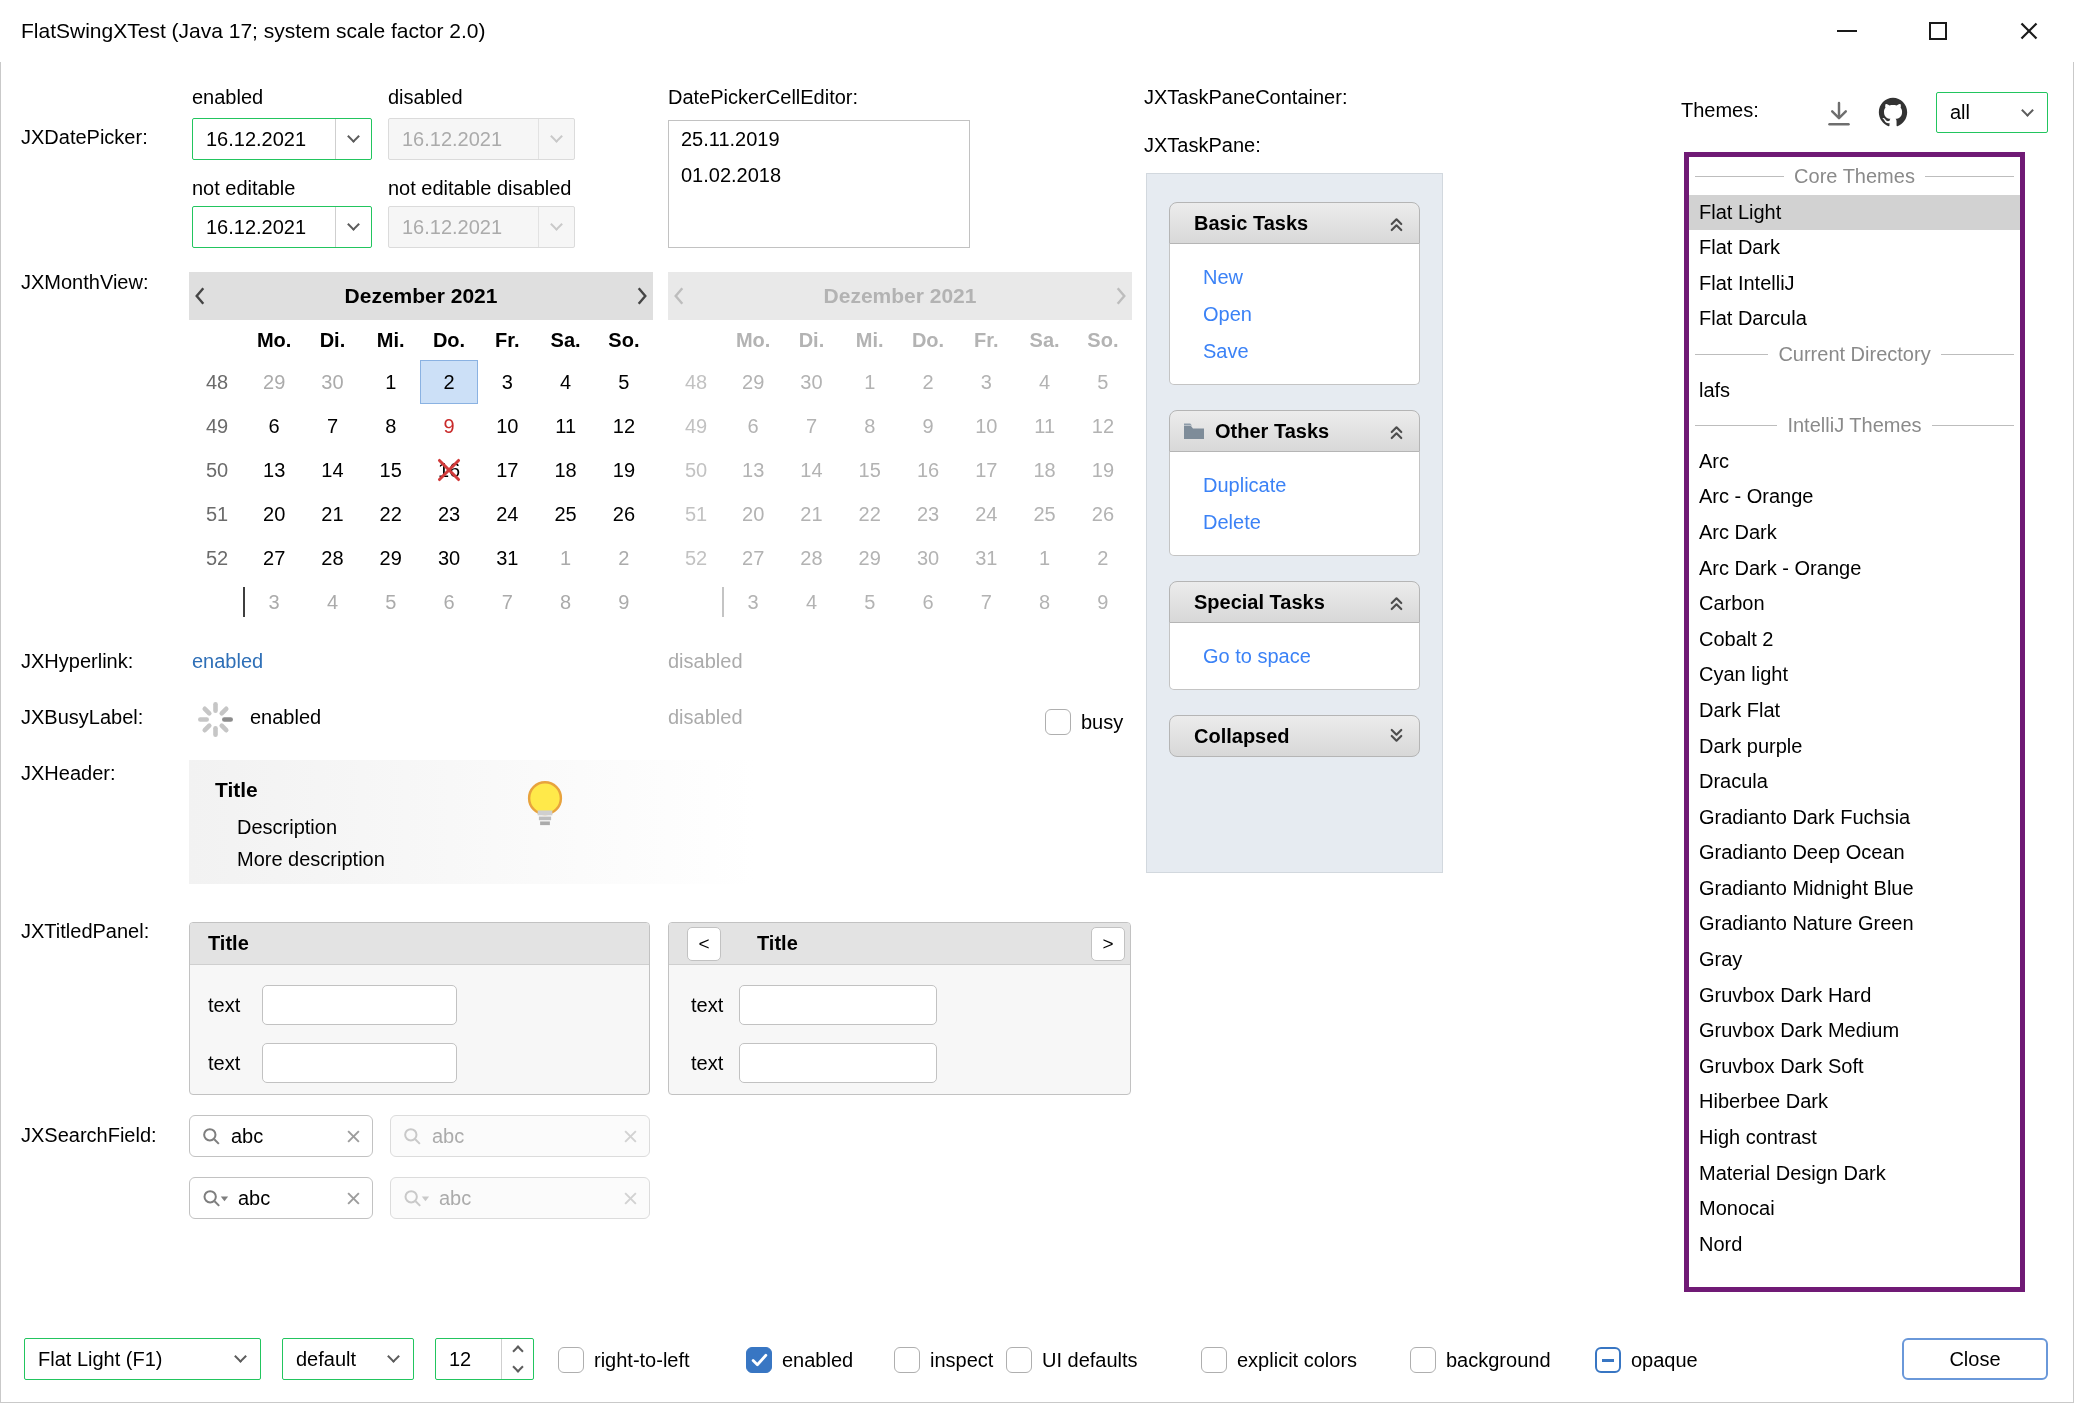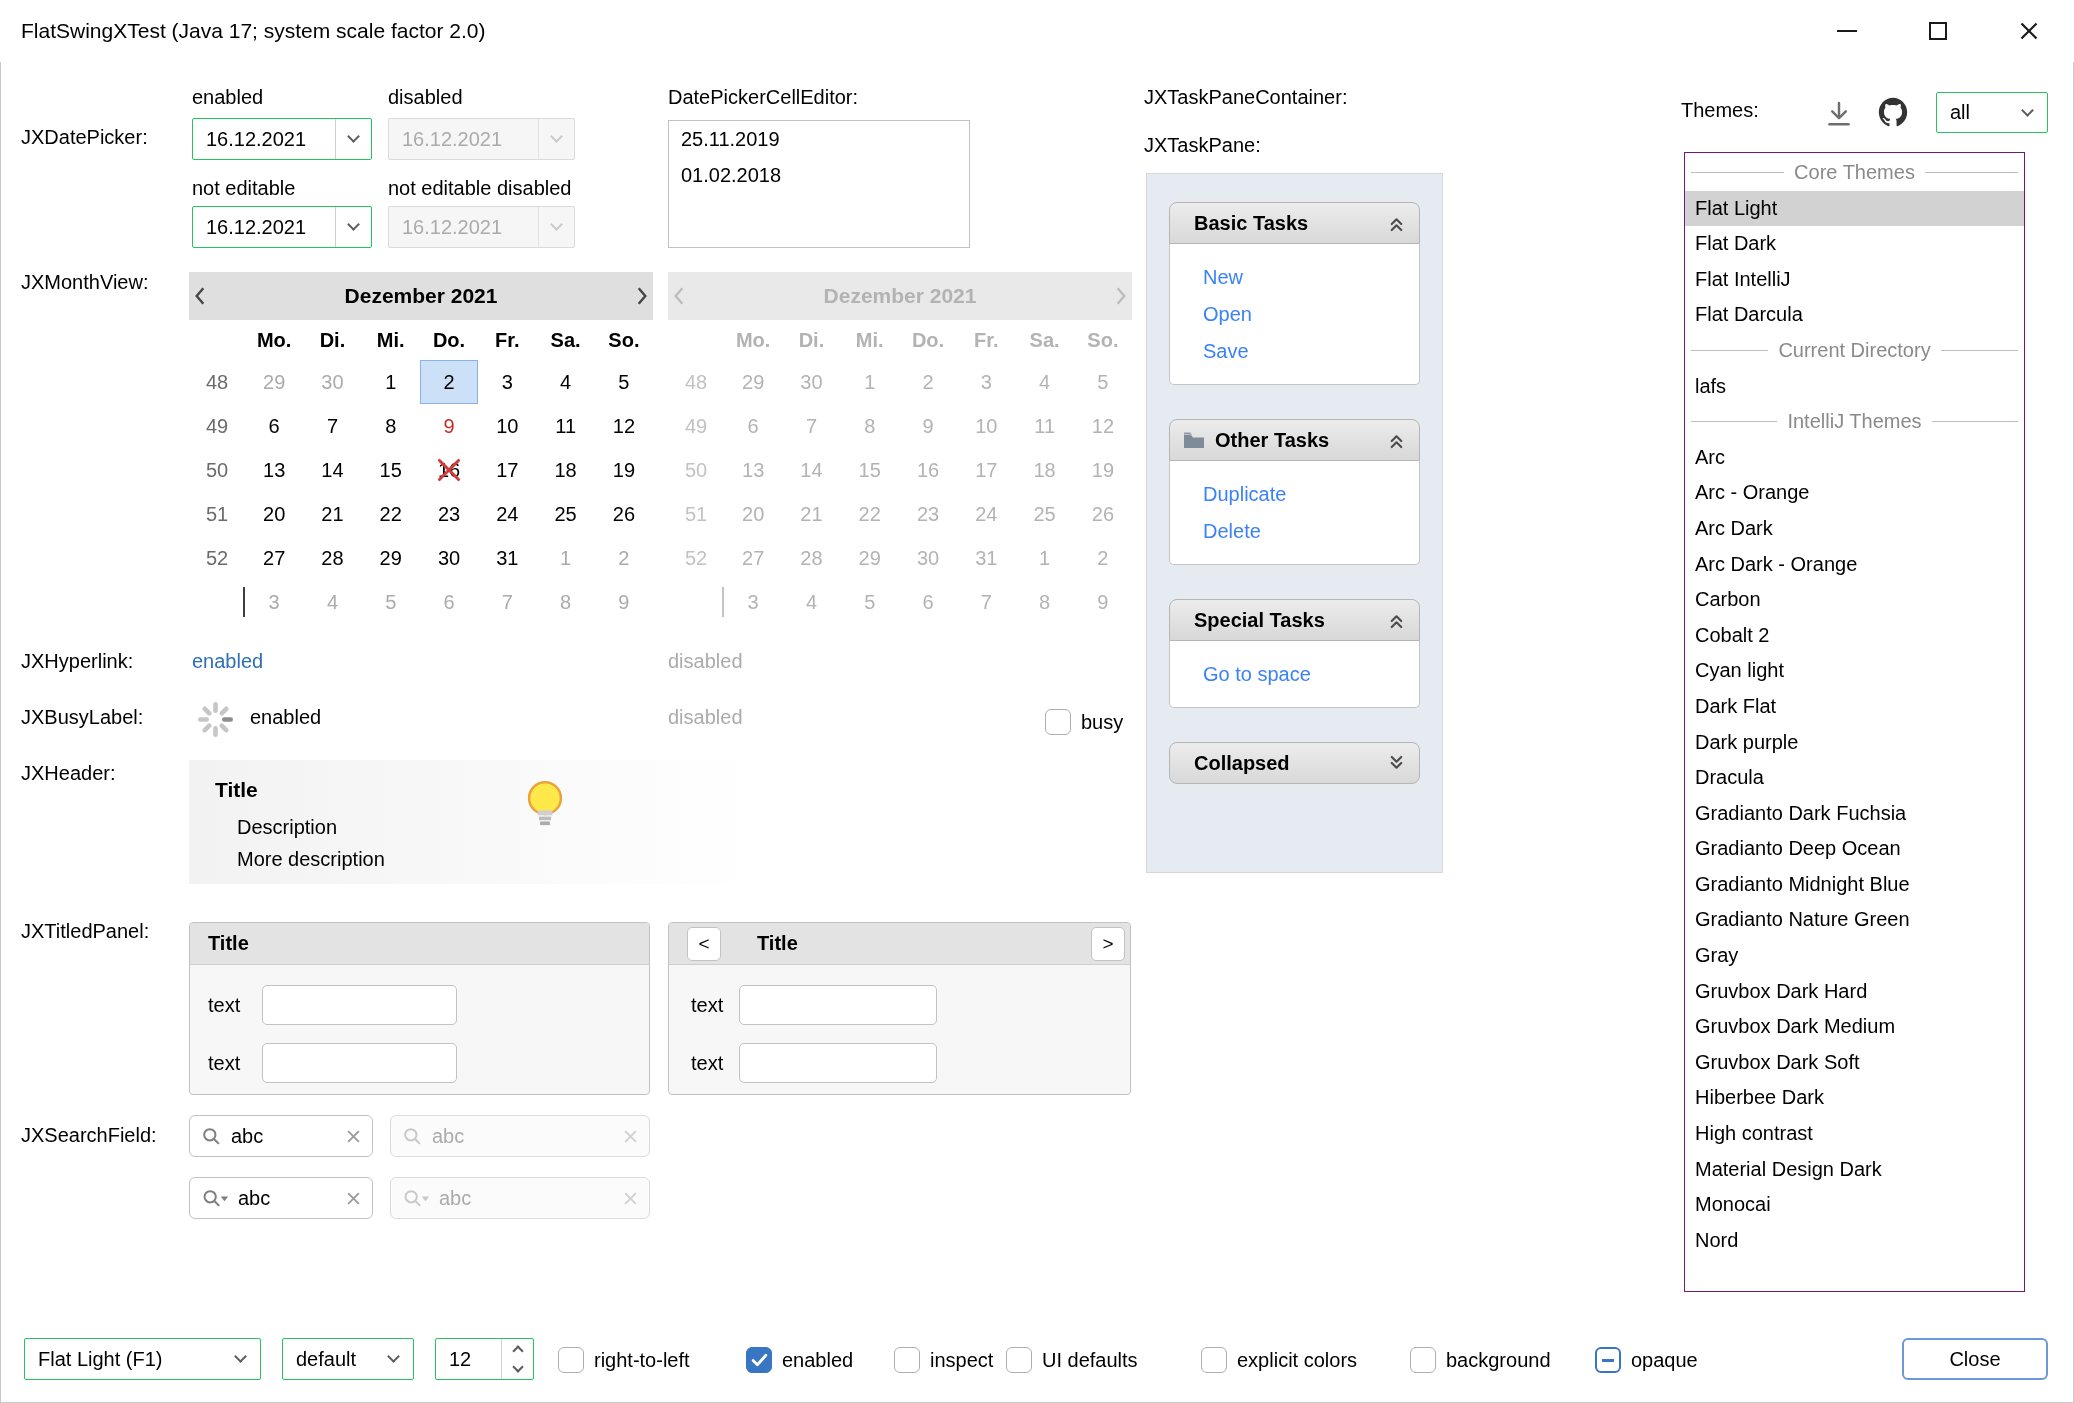--- a/index.html
+++ b/index.html
@@ -89,33 +89,33 @@
   .tpn-spacer{margin-left:auto}
 
   
   .searchfield{position:absolute;height:42px;border:1px solid #C2C2C2;border-radius:6px;background:#fff;display:flex;align-items:center;padding:0 11px;gap:9px}
   .searchfield .sf-text{flex:1}
   .searchfield.disabled{background:#FBFBFB;border-color:#DCDCDC;color:#ABABAB}
   .sf-icon,.sf-clear{display:flex;align-items:center}
 
   
   #taskpane-container{position:absolute;left:1146px;top:173px;width:297px;height:700px;background:#E6EBF1;border:1px solid #D2D8DE;padding:28px 22px 0 22px}
-  .tp{margin-bottom:34px}
+  .tp{margin-bottom:25px}
   .tp-title{height:42px;background:linear-gradient(#ECECEC,#D8D8D8);border:1px solid #B5B5B5;border-radius:8px 8px 0 0;display:flex;align-items:center;padding:0 13px 0 24px;font-weight:bold}
   .tp.collapsed .tp-title{border-radius:8px}
   .tp-title.has-icon{padding-left:13px}
   .tp-foldericon{display:flex;margin-right:10px}
   .tp-chev{margin-left:auto;display:flex;align-items:center}
   .tp-content{background:#fff;border:1px solid #C4C4C4;border-top:none;border-radius:0 0 5px 5px;padding:15px 0 14px 33px}
   .tp-link{color:#3b82f6;line-height:37px;cursor:pointer}
 
   
   #btn-download{position:absolute;left:1824px;top:99px}
   #btn-github{position:absolute;left:1876px;top:95px}
-  #theme-list{position:absolute;left:1684px;top:152px;width:341px;height:1140px;border:1px solid #701a75;background:#fff;padding-top:2px;overflow:hidden}
+  #theme-list{position:absolute;left:1684px;top:152px;width:341px;height:1140px;border:5px solid #701a75;background:#fff;padding-top:2px;overflow:hidden}
   .tl-item{height:35.6px;line-height:35.6px;padding-left:10px;white-space:nowrap}
   .tl-item.sel{background:#D2D2D2}
   .tl-sep{height:35.6px;display:flex;align-items:center;color:#8A8A8A;padding:0 6px;gap:10px;white-space:nowrap}
   .tl-sep::before,.tl-sep::after{content:"";height:1px;background:#BDBDBD;flex:1}
 
   
   #btn-close{position:absolute;left:1902px;top:1338px;width:146px;height:42px;border:2px solid #6A98D9;border-radius:6px;background:#fff;display:flex;align-items:center;justify-content:center;cursor:default}
 </style>
 </head>
 <body>

